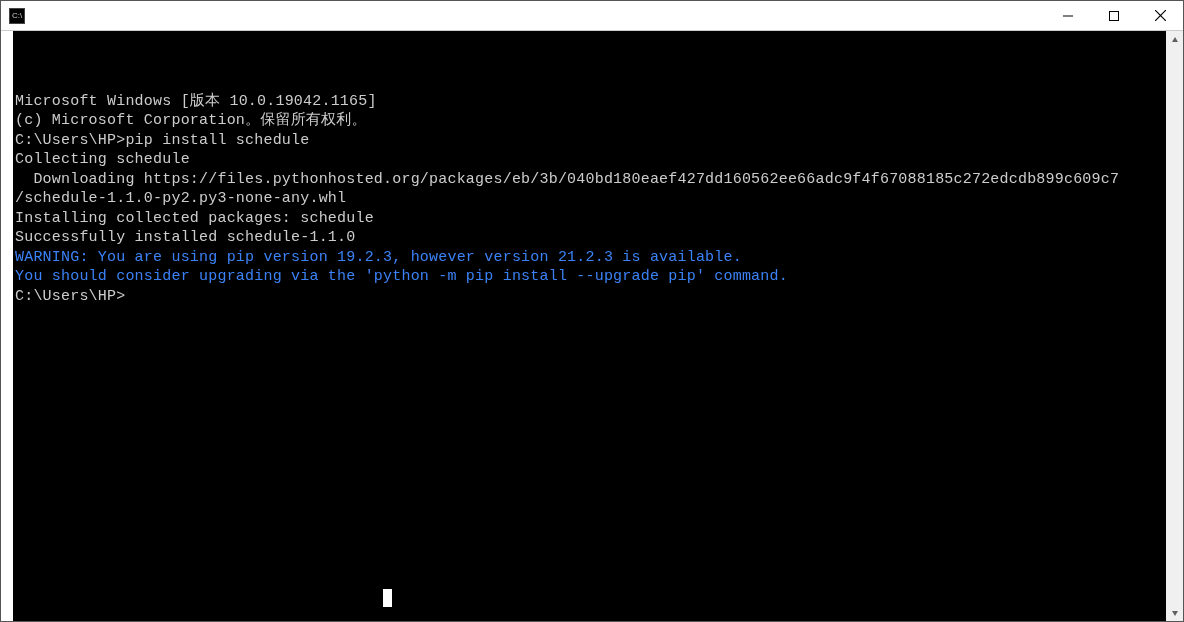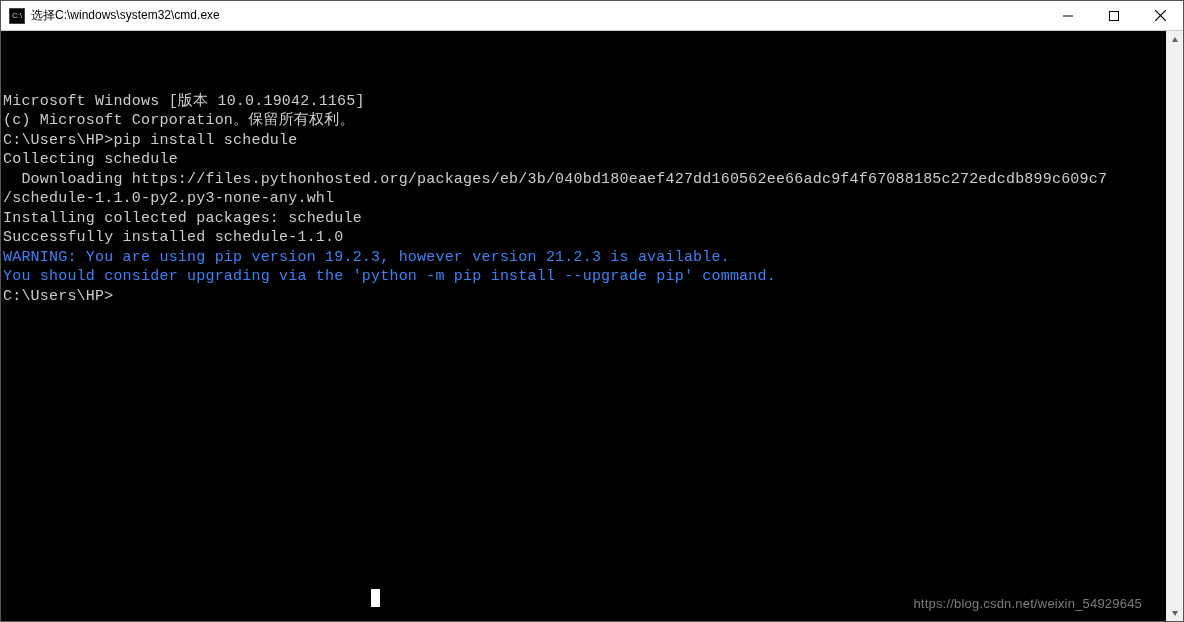--- a/index.html
+++ b/index.html
@@ -65,20 +65,21 @@
       color: #000;
     }
     .titlebar .controls .ctrl.close {
       font-size: 13px;
     }
     .terminal-wrap {
       flex: 1;
       display: flex;
       background: #000000;
       position: relative;
+      margin-left: 12px;
     }
     .terminal {
       flex: 1;
       background: #000000;
       color: #cccccc;
       font-family: "NSimSun","SimSun","Consolas","Courier New", monospace;
       font-size: 15px;
       line-height: 19.5px;
       padding: 2px 0 0 2px;
       white-space: pre;
@@ -132,21 +133,20 @@
       font-size:13px;
       opacity:0.9;
     }
   </style>
 </head>
 <body>
 
 <div class="window">
   <div class="titlebar">
     <span class="icon">C:\</span>
-    <span class="title">选择C:\windows\system32\cmd.exe</span>
     <span class="spacer"></span>
     <div class="controls">
       <div class="ctrl">
         <svg width="10" height="10" viewBox="0 0 10 10">
             <line x1="0" y1="5" x2="10" y2="5" stroke="#000" stroke-width="1"></line>
           </svg>
       </div>
       <div class="ctrl">
         <svg width="10" height="10" viewBox="0 0 10 10">
             <rect x="0.5" y="0.5" width="9" height="9" fill="none" stroke="#000" stroke-width="1"></rect>
@@ -158,21 +158,20 @@
             <line x1="11" y1="0" x2="0" y2="11" stroke="#000" stroke-width="1.2"></line>
           </svg>
       </div>
     </div>
   </div>
 
   <div class="terminal-wrap">
     <div class="terminal" id="terminal">
       
       <span class="line ">Microsoft Windows [版本 10.0.19042.1165]</span><span class="line ">(c) Microsoft Corporation。保留所有权利。</span><span class="line "></span><span class="line ">C:\Users\HP&gt;pip install schedule</span><span class="line ">Collecting schedule</span><span class="line ">  Downloading https://files.pythonhosted.org/packages/eb/3b/040bd180eaef427dd160562ee66adc9f4f67088185c272edcdb899c609c7</span><span class="line ">/schedule-1.1.0-py2.py3-none-any.whl</span><span class="line ">Installing collected packages: schedule</span><span class="line ">Successfully installed schedule-1.1.0</span><span class="line yellow">WARNING: You are using pip version 19.2.3, however version 21.2.3 is available.</span><span class="line yellow">You should consider upgrading via the 'python -m pip install --upgrade pip' command.</span><span class="line "></span><span class="line ">C:\Users\HP&gt;</span><span class="cursor-block"></span>
-      <div class="watermark">https://blog.csdn.net/weixin_54929645</div>
     </div>
     <div class="scrollbar">
       <div class="arrow">
         <svg width="8" height="8" viewBox="0 0 8 8">
             <polygon points="4,1 7,6 1,6" fill="#606060"></polygon>
           </svg>
       </div>
       <div class="track"></div>
       <div class="arrow">
         <svg width="8" height="8" viewBox="0 0 8 8">

